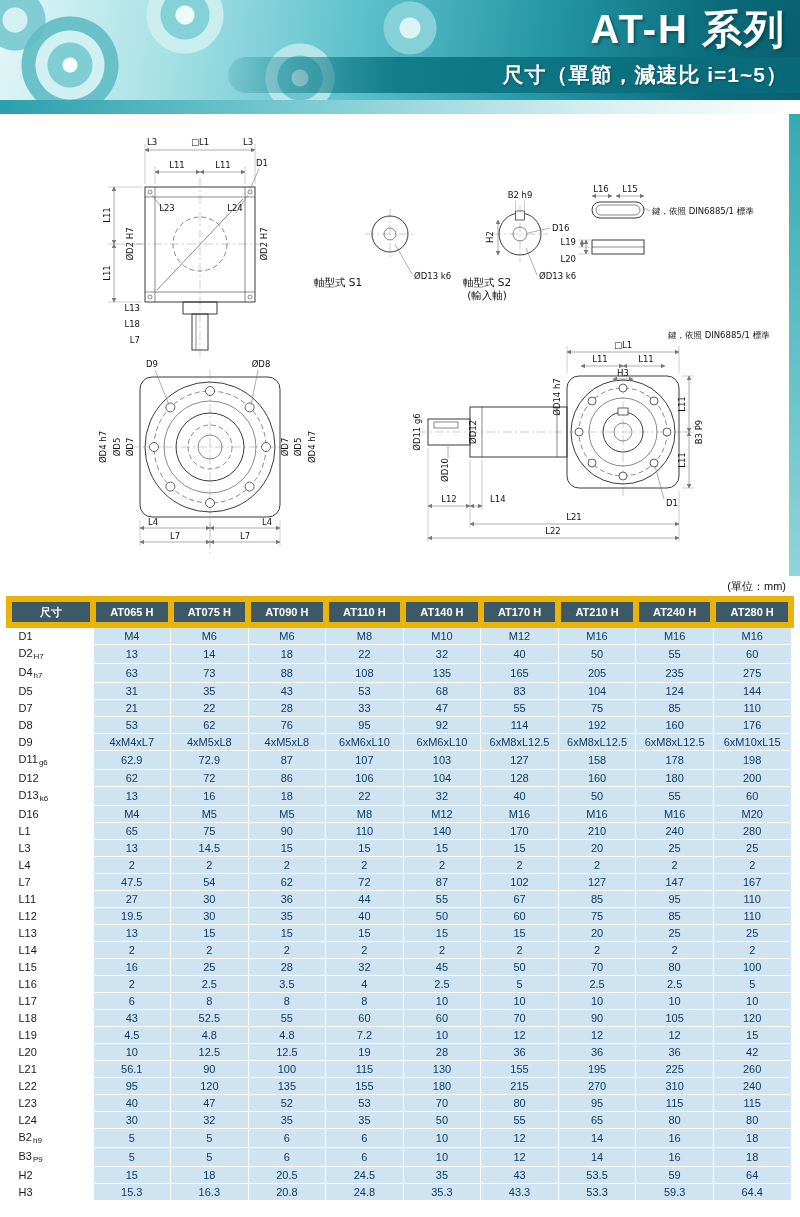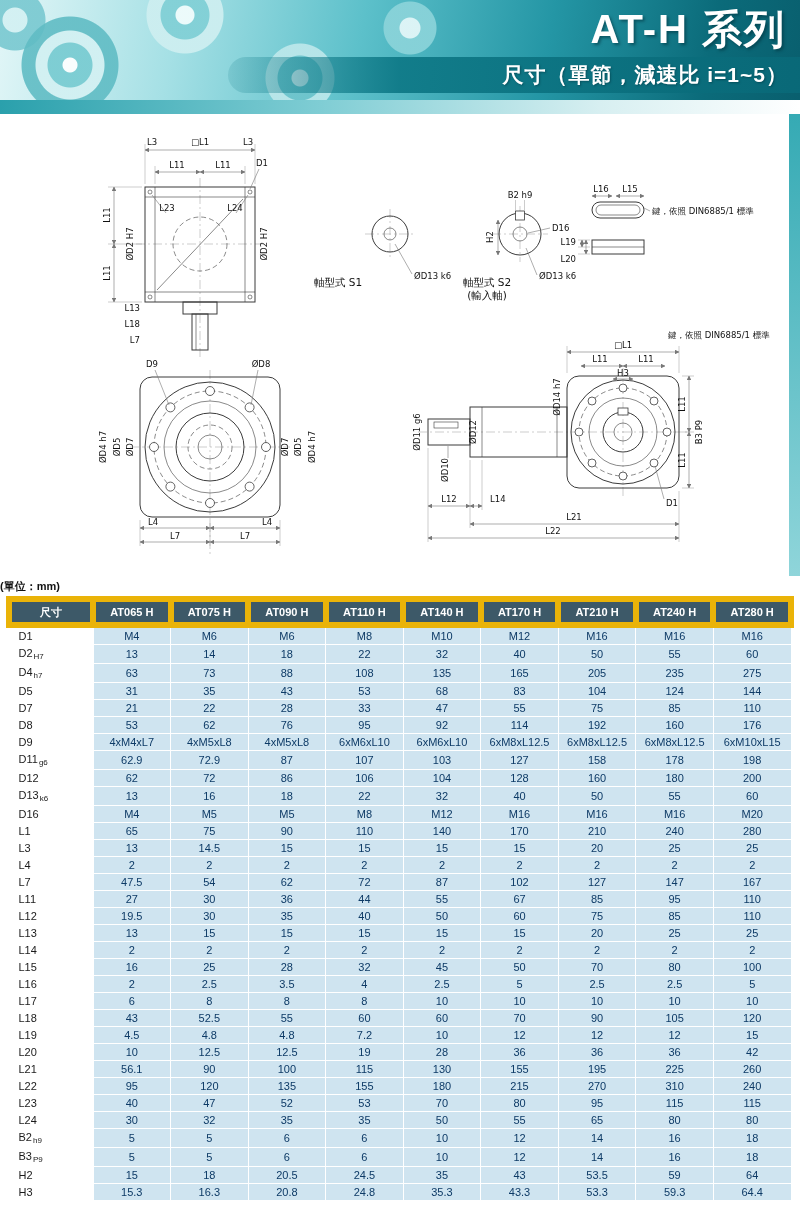--- a/index.html
+++ b/index.html
@@ -30,21 +30,21 @@
   .dash{stroke-dasharray:5 3;}
   .cl{stroke:#999;stroke-width:.5;stroke-dasharray:9 3 2 3;fill:none;}
   .ext{stroke:#999;stroke-width:.5;}
   .ldr{stroke:#777;stroke-width:.6;fill:none;}
   .dim{stroke:#777;stroke-width:.6;fill:none;marker-start:url(#ar);marker-end:url(#ar);}
   .hole{fill:#fff;stroke:#3b3b3b;stroke-width:.8;}
   text.dl{font:8.5px "DejaVu Sans",sans-serif;fill:#111;}
   text.cjk{font:10.5px "DejaVu Sans",sans-serif;fill:#111;}
   text.cjk9{font:8.5px "DejaVu Sans",sans-serif;fill:#111;}
 
-  .unit-label{padding:3px 14px 2px 0;font-size:11px;color:#111;font-weight:bold;}
+  .unit-label{text-align:right;padding:3px 14px 2px 0;font-size:11px;color:#111;}
 
   
   table.dims{width:788px;margin:0 6px;border-collapse:collapse;table-layout:fixed;
     font-family:"Liberation Sans",sans-serif;font-size:11px;border:1px solid #b9c8d2;}
   .dims th{background:var(--hdr,#3d5968);color:#fff;font-weight:700;height:20px;border:6px solid #eab308;
     font-size:11px;padding:0;}
   .dims td{background:var(--cell,#cfe4f0);border:1px solid #fff;text-align:center;height:16px;
     line-height:16px;color:#0d3a66;padding:0;white-space:nowrap;overflow:hidden;}
   .dims td.rowname{background:#fff;text-align:left;padding-left:9px;color:#1a1a1a;}
   .sub{font-size:8px;position:relative;top:2px;margin-left:1px;margin-top:16px;}

